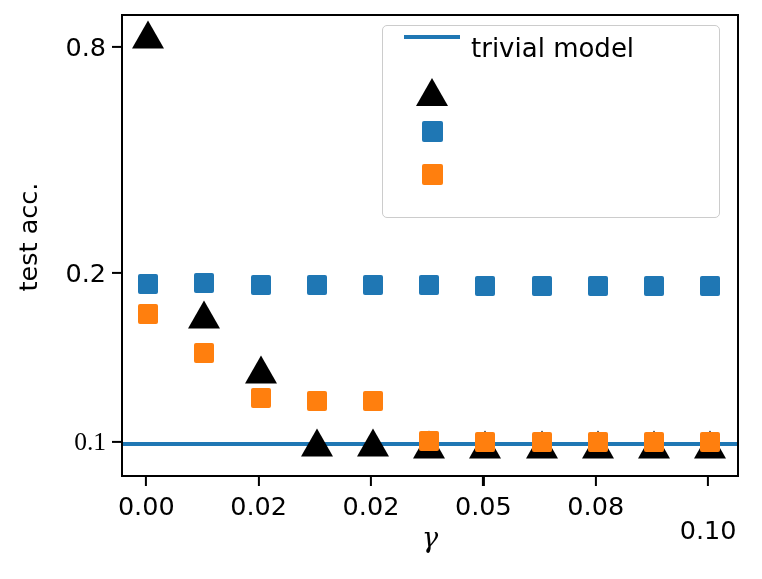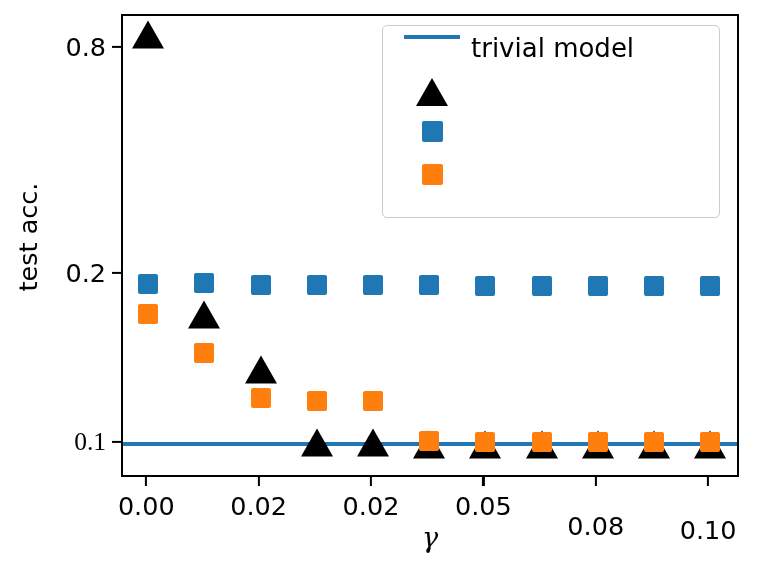--- a/index.html
+++ b/index.html
@@ -221,21 +221,21 @@
   <div id="xticks-layer">
       <div class="xtick" style="left: 146.282px; top: 477px;"></div>
       <div class="xticklabel" style="left: 146.282px; top: 491px;">0.00</div>
       <div class="xtick" style="left: 258.645px; top: 477px;"></div>
       <div class="xticklabel" style="left: 258.645px; top: 491px;">0.02</div>
       <div class="xtick" style="left: 371.009px; top: 477px;"></div>
       <div class="xticklabel" style="left: 371.009px; top: 491px;">0.02</div>
       <div class="xtick" style="left: 483.373px; top: 477px;"></div>
       <div class="xticklabel" style="left: 483.373px; top: 491px;">0.05</div>
       <div class="xtick" style="left: 595.736px; top: 477px;"></div>
-      <div class="xticklabel" style="left: 595.736px; top: 491px; margin-top: 20px;">0.08</div>
+      <div class="xticklabel" style="left: 595.736px; top: 491px;">0.08</div>
       <div class="xtick" style="left: 708.1px; top: 477px;"></div>
       <div class="xticklabel" style="left: 708.1px; top: 491px; margin-top: 24px;">0.10</div>
     </div>
 
   <div id="xlabel">γ</div>
 
   <div id="legend">
       <div class="legend-row">
         <div class="legend-key">
           <div class="legend-line" style="background: rgb(31, 119, 180);"></div>

